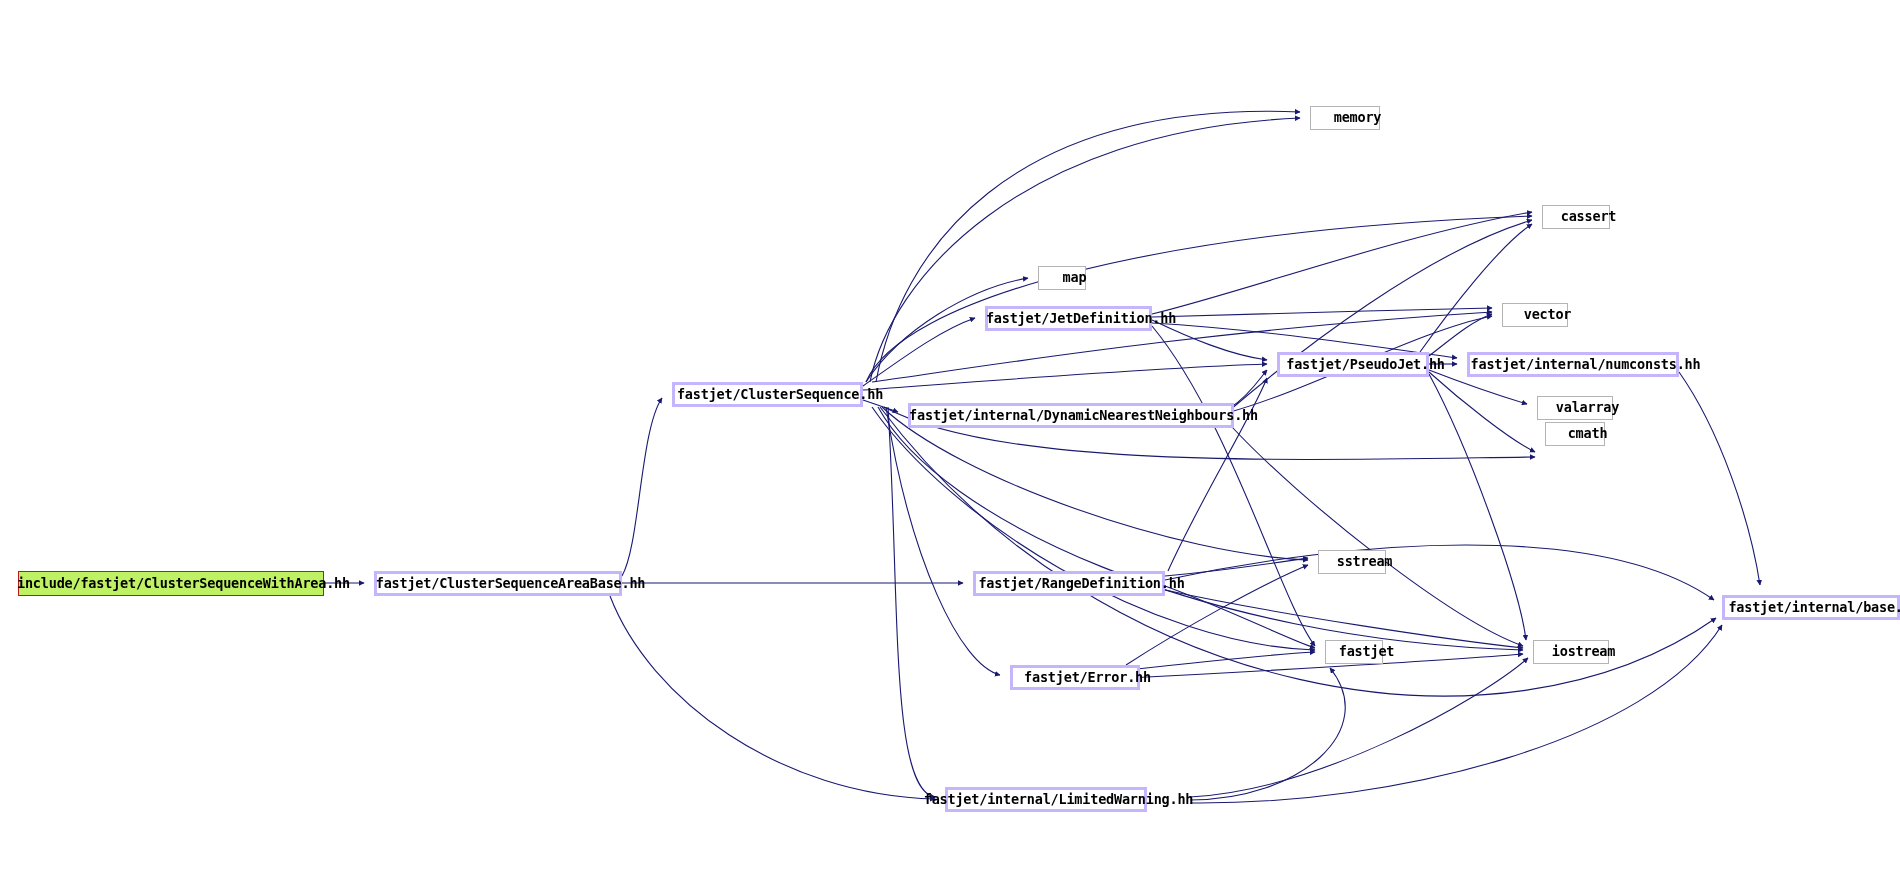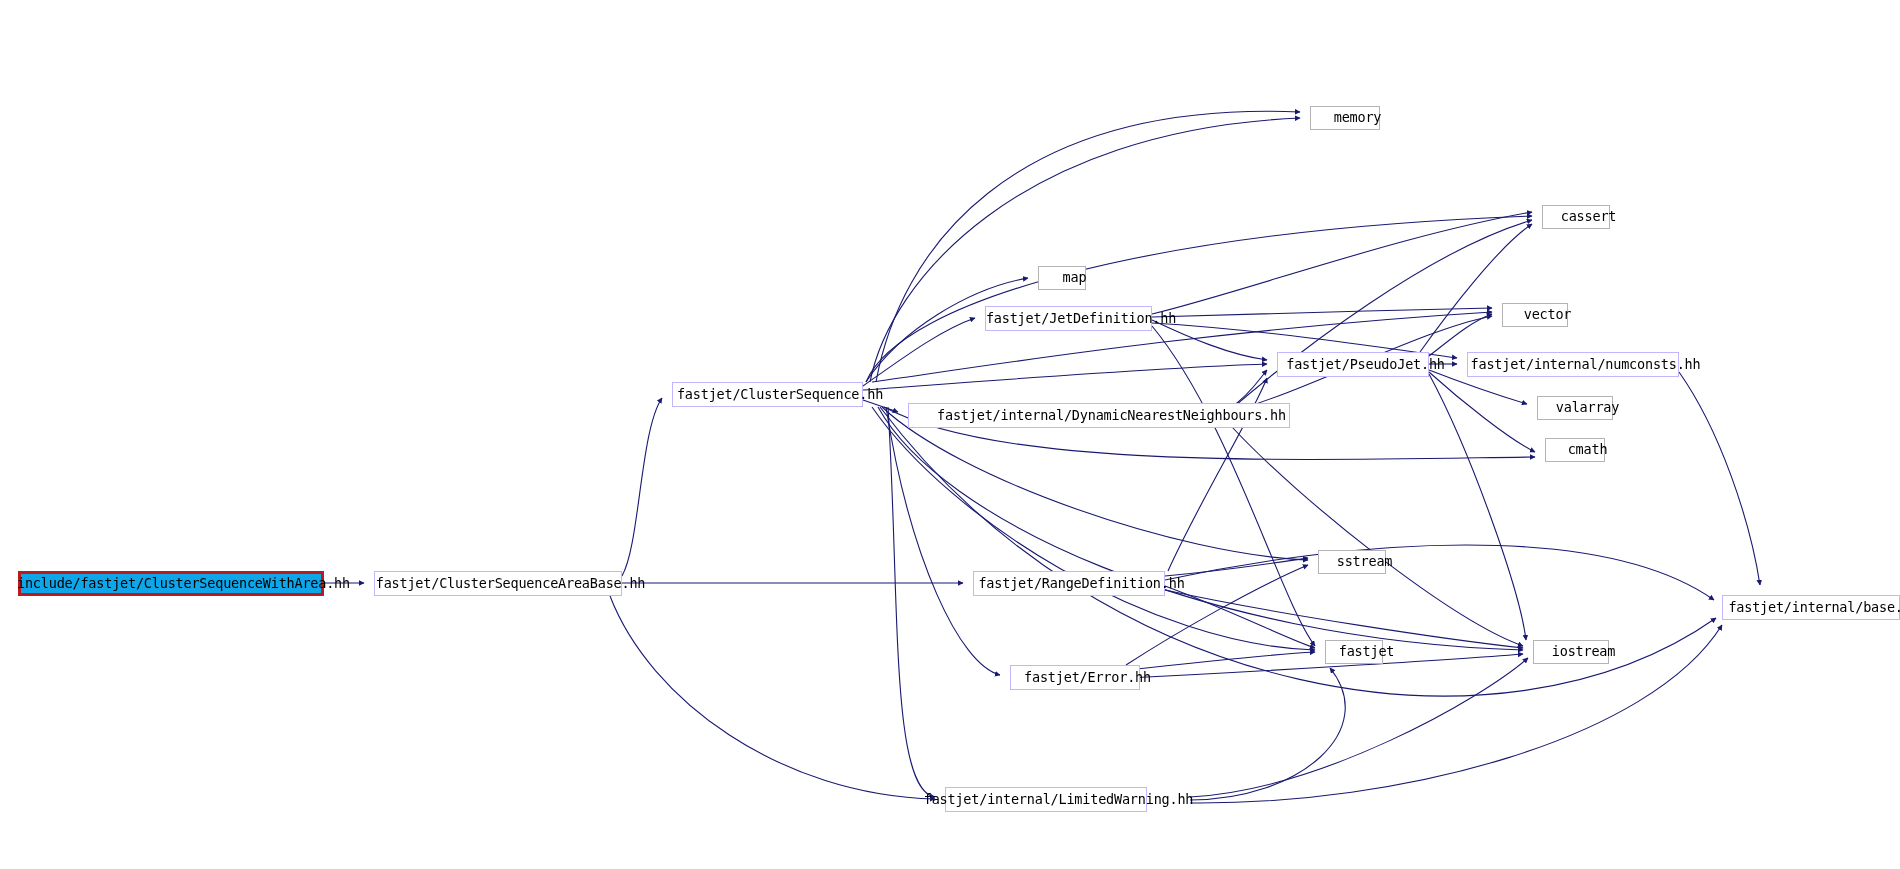--- a/index.html
+++ b/index.html
@@ -10,29 +10,29 @@
   }
   #graph{position:relative;width:1900px;height:869px;background:#fff;}
   #edges{position:absolute;left:0;top:0;width:1900px;height:869px;}
   .node{
     position:absolute;
     box-sizing:border-box;
     display:flex;align-items:center;justify-content:center;
     background:#ffffff;
     white-space:nowrap;
     font-size:13.5px;
-    font-weight:normal;
+    font-weight:bold;
     letter-spacing:-0.2px;
     color:#000000;
     line-height:1;
     padding-left:25px;
   }
   .node.sys{border:1px solid #b4b4b4;}
-  .node.hdr{border:1px solid #c4b5fd;}
-  .node.root{border:3px solid #b91c1c;background:#0ea5e9;}
+  .node.hdr{border:3px solid #c4b5fd;}
+  .node.root{border:1px solid #b91c1c;background:#bef264;}
   .node-label{pointer-events:none;}
 </style>
 </head>
 <body>
 
 <div id="graph">
   <svg id="edges" viewBox="0 0 1900 869" xmlns="http://www.w3.org/2000/svg">
     <defs>
       <marker id="arrow" viewBox="0 0 10 10" refX="9" refY="5" markerWidth="5.2" markerHeight="5.2" orient="auto-start-reverse">
         <path d="M 0 0 L 10 5 L 0 10 z" fill="#191970"></path>
@@ -93,21 +93,21 @@
       </div>
       <div class="node hdr" style="left: 374px; top: 571px; width: 248px; height: 25px;">
         <span class="node-label">fastjet/ClusterSequenceAreaBase.hh</span>
       </div>
       <div class="node hdr" style="left: 672px; top: 382px; width: 191px; height: 25px;">
         <span class="node-label">fastjet/ClusterSequence.hh</span>
       </div>
       <div class="node hdr" style="left: 985px; top: 306px; width: 167px; height: 25px;">
         <span class="node-label">fastjet/JetDefinition.hh</span>
       </div>
-      <div class="node hdr" style="left: 908px; top: 403px; width: 382px; height: 25px;">
+      <div class="node hdr" style="left: 908px; top: 403px; width: 326px; height: 25px;">
         <span class="node-label">fastjet/internal/DynamicNearestNeighbours.hh</span>
       </div>
       <div class="node hdr" style="left: 1277px; top: 352px; width: 152px; height: 25px;">
         <span class="node-label">fastjet/PseudoJet.hh</span>
       </div>
       <div class="node hdr" style="left: 1467px; top: 352px; width: 212px; height: 25px;">
         <span class="node-label">fastjet/internal/numconsts.hh</span>
       </div>
       <div class="node hdr" style="left: 973px; top: 571px; width: 192px; height: 25px; text-align: center;">
         <span class="node-label">fastjet/RangeDefinition.hh</span>
@@ -129,21 +129,21 @@
       </div>
       <div class="node sys" style="left: 1038px; top: 266px; width: 48px; height: 24px;">
         <span class="node-label">map</span>
       </div>
       <div class="node sys" style="left: 1502px; top: 303px; width: 66px; height: 24px; align-items: center;">
         <span class="node-label">vector</span>
       </div>
       <div class="node sys" style="left: 1537px; top: 396px; width: 76px; height: 24px;">
         <span class="node-label">valarray</span>
       </div>
-      <div class="node sys" style="left: 1545px; top: 438px; width: 60px; height: 24px; justify-content: center;">
+      <div class="node sys" style="left: 1545px; top: 422px; width: 60px; height: 24px; justify-content: center;">
         <span class="node-label">cmath</span>
       </div>
       <div class="node sys" style="left: 1318px; top: 550px; width: 68px; height: 24px;">
         <span class="node-label">sstream</span>
       </div>
       <div class="node sys" style="left: 1325px; top: 640px; width: 58px; height: 24px;">
         <span class="node-label">fastjet</span>
       </div>
       <div class="node sys" style="left: 1533px; top: 640px; width: 76px; height: 24px;">
         <span class="node-label">iostream</span>

